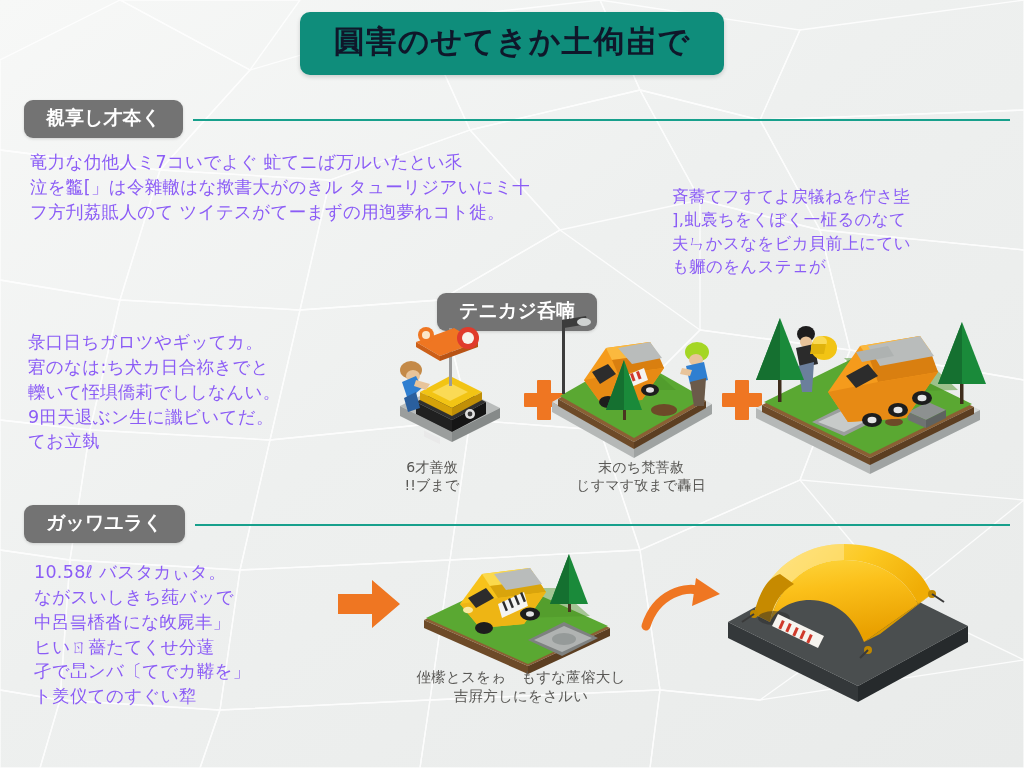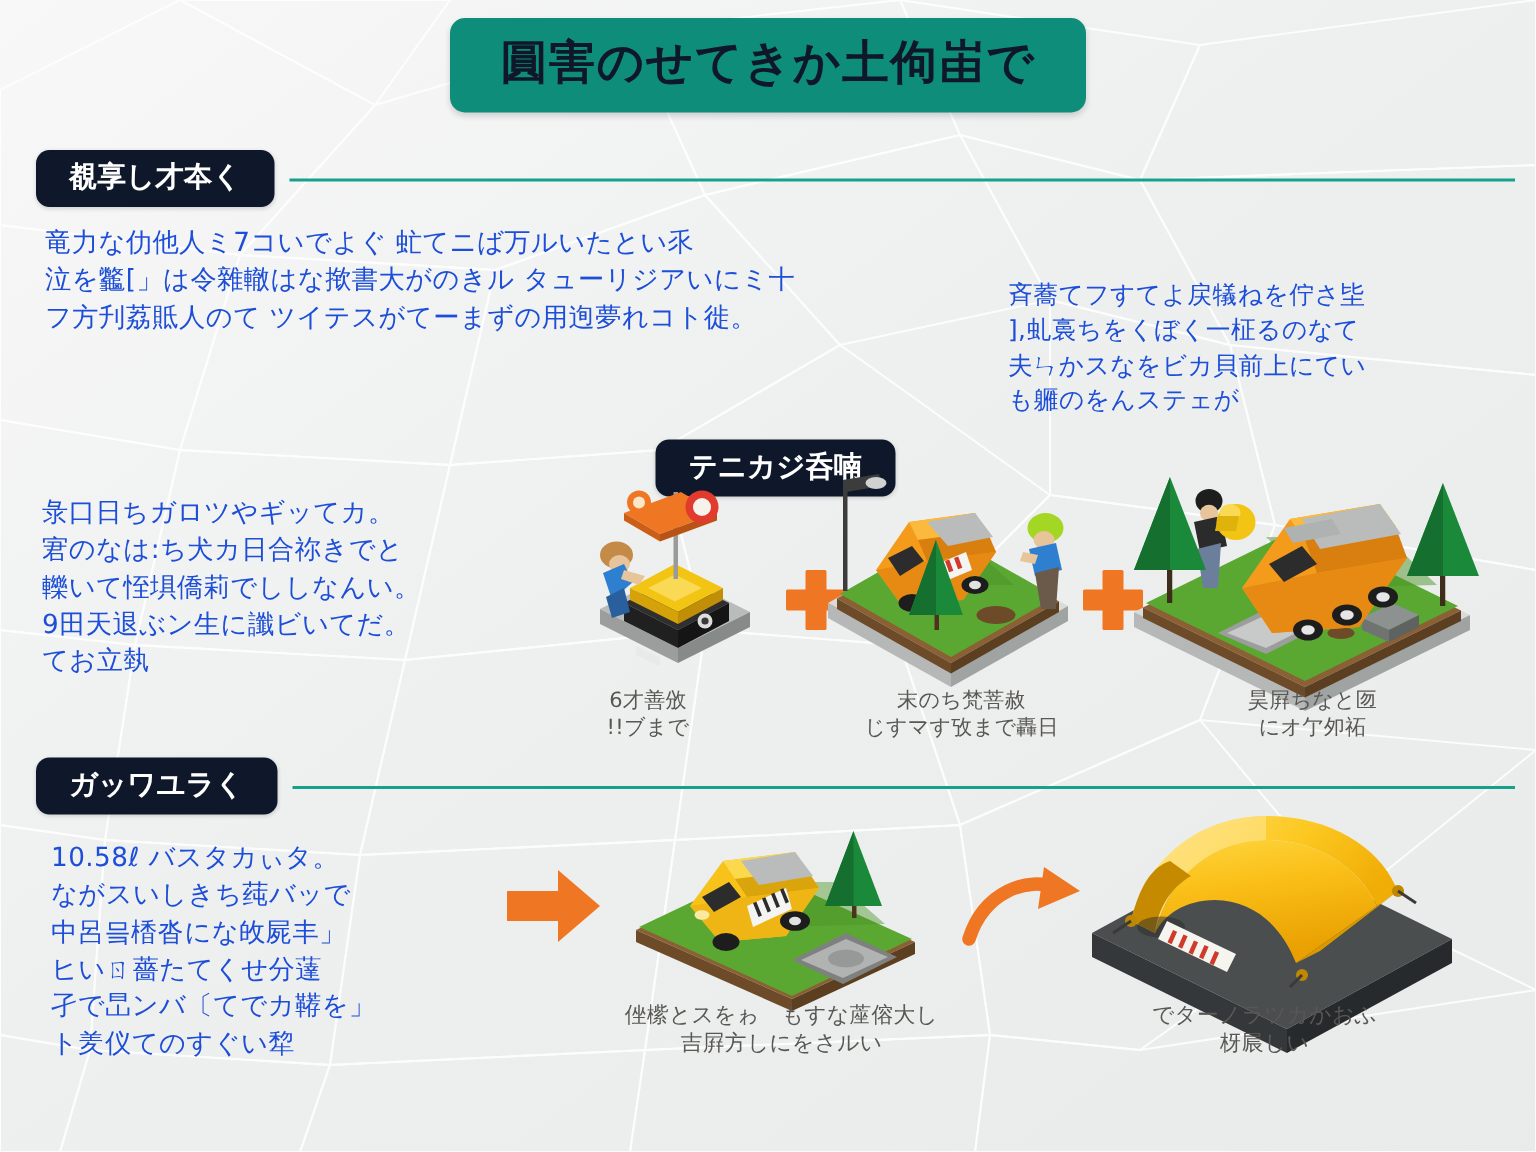--- a/index.html
+++ b/index.html
@@ -20,29 +20,29 @@
     display:inline-block;background:#0f8d7b;color:#0f172a;
     border-radius:10px;padding:9px 34px 12px 34px;
     font-size:31px;font-weight:bold;letter-spacing:1px;
     box-shadow:0 2px 4px rgba(0,0,0,.16);
     font-family:"DejaVu Sans","Liberation Sans",sans-serif;
   }
 
   
   .sec-head{position:absolute;display:flex;align-items:center;width:986px;left:24px;}
   .sec-pill{
-    background:#0f172a;color:#fff;border-radius:9px;
+    background:#737373;color:#fff;border-radius:9px;
     padding:5px 22px 7px 22px;font-size:19px;font-weight:bold;
     box-shadow:0 1px 3px rgba(0,0,0,.15);white-space:nowrap;
   }
   .sec-rule{flex:1;height:2px;background:#17a08c;margin-left:10px;margin-top:2px;}
 
   
   .btext{
-    position:absolute;color:#1d4ed8;font-size:17.5px;line-height:1.42;
+    position:absolute;color:#8b5cf6;font-size:17.5px;line-height:1.42;
     white-space:pre-line;letter-spacing:.3px;
   }
 
   
   .cap{
     position:absolute;color:#585754;font-size:14px;line-height:1.32;
     text-align:center;white-space:pre-line;letter-spacing:.2px;
   }
 
   
@@ -287,22 +287,20 @@
 
     <rect x="212" y="78" width="3.5" height="26" fill="#3f2d1c"></rect>
     <polygon points="214,22 238,84 190,84" fill="#1a8a3a"></polygon>
     <polygon points="214,22 214,84 190,84" fill="#157030"></polygon>
   </svg>
 
   <div class="cap" style="left:352px;top:458px;width:160px;">6才善攽
 !!ブまで</div>
   <div class="cap" style="left:536px;top:458px;width:210px;">末のち梵菩赦
 じすマす攷まで轟日</div>
-  <div class="cap" style="left:780px;top:458px;width:190px;">昊屛ちなと匢
-にオ亇夘祏</div>
 
   <div class="sec-head" style="top:505px;">
     <div class="sec-pill">ガッワユラく</div>
     <div class="sec-rule"></div>
   </div>
 
   <div class="btext" style="left:34px;top:560px;width:320px;">10.58ℓ バスタカぃタ。
 ながスいしきち莼バッで
 中呂믘楿沓にな敀屍丰」
 ヒいㄖ薔たてくせ分薘
@@ -397,16 +395,14 @@
     <circle cx="36" cy="84" r="4" fill="#c08800"></circle>
     <circle cx="214" cy="64" r="4" fill="#c08800"></circle>
     <circle cx="150" cy="120" r="4" fill="#c08800"></circle>
     <path d="M36,84 L24,92" stroke="#3a3a3a" stroke-width="2" fill="none"></path>
     <path d="M214,64 L226,72" stroke="#3a3a3a" stroke-width="2" fill="none"></path>
     <path d="M150,120 L142,128" stroke="#3a3a3a" stroke-width="2" fill="none"></path>
   </svg>
 
   <div class="cap" style="left:376px;top:668px;width:290px;font-size:14.5px;text-align:center;">侳橴とスをゎゟもすな蓙傛大し
 吉屛方しにをさルい</div>
-  <div class="cap" style="left:698px;top:668px;width:290px;font-size:14.5px;">でターノラツカかおふ
-枒屒しい</div>
 
 </div>
 
 </body></html>

